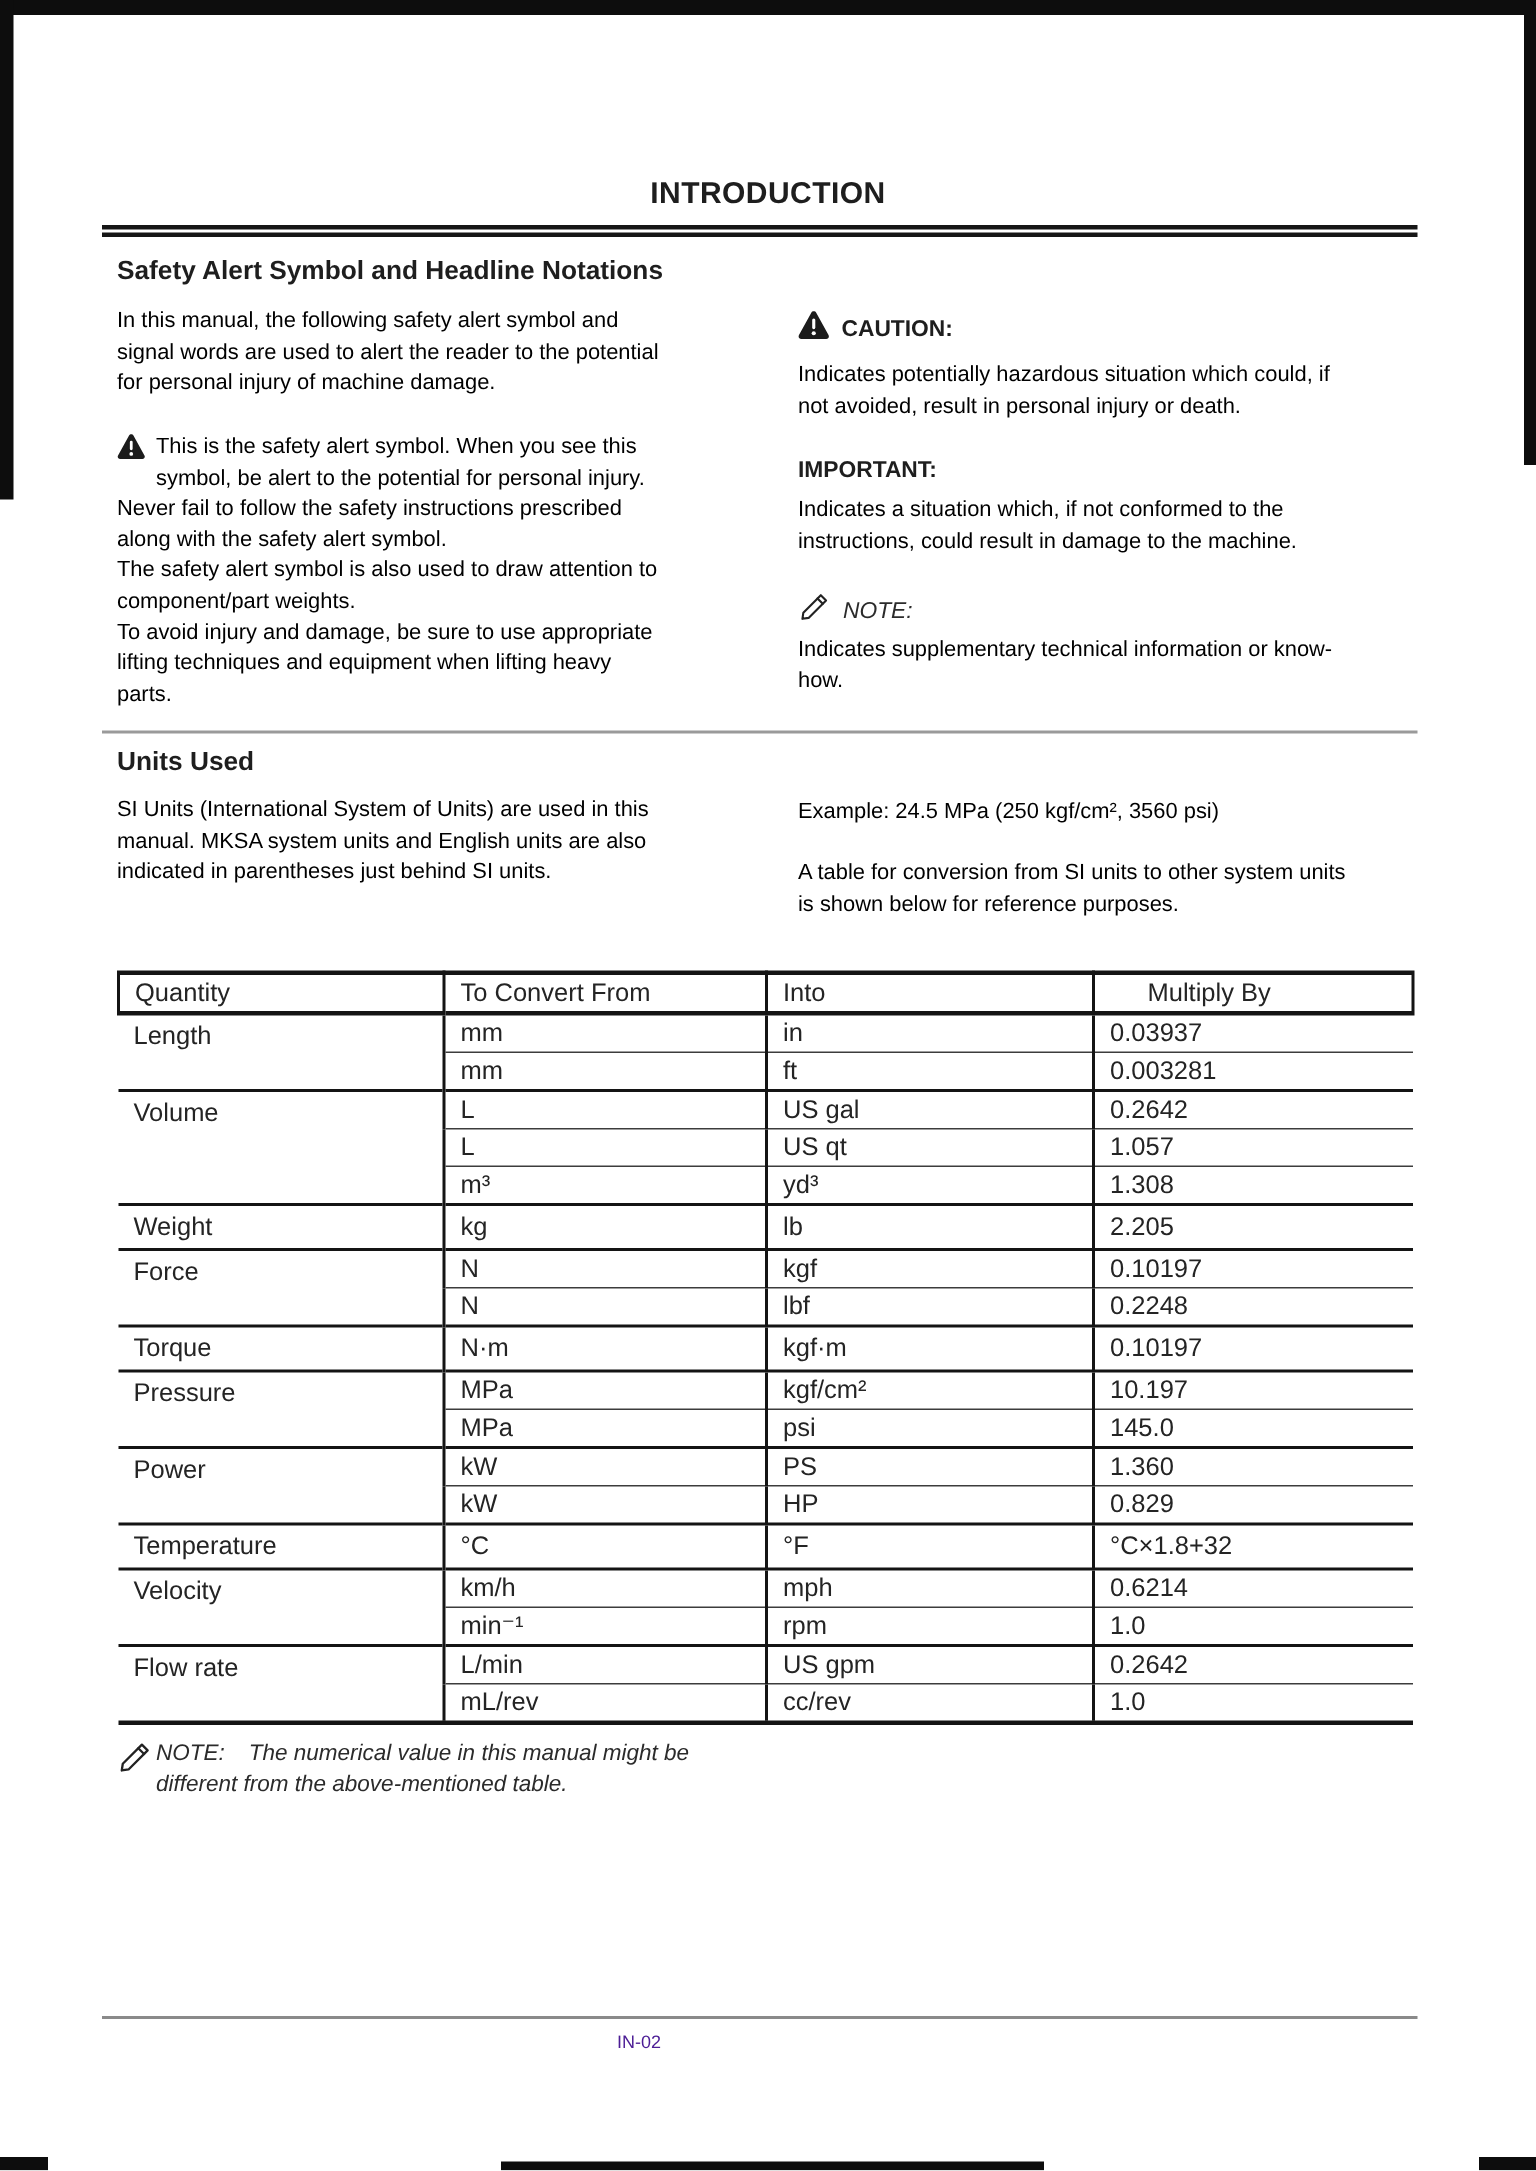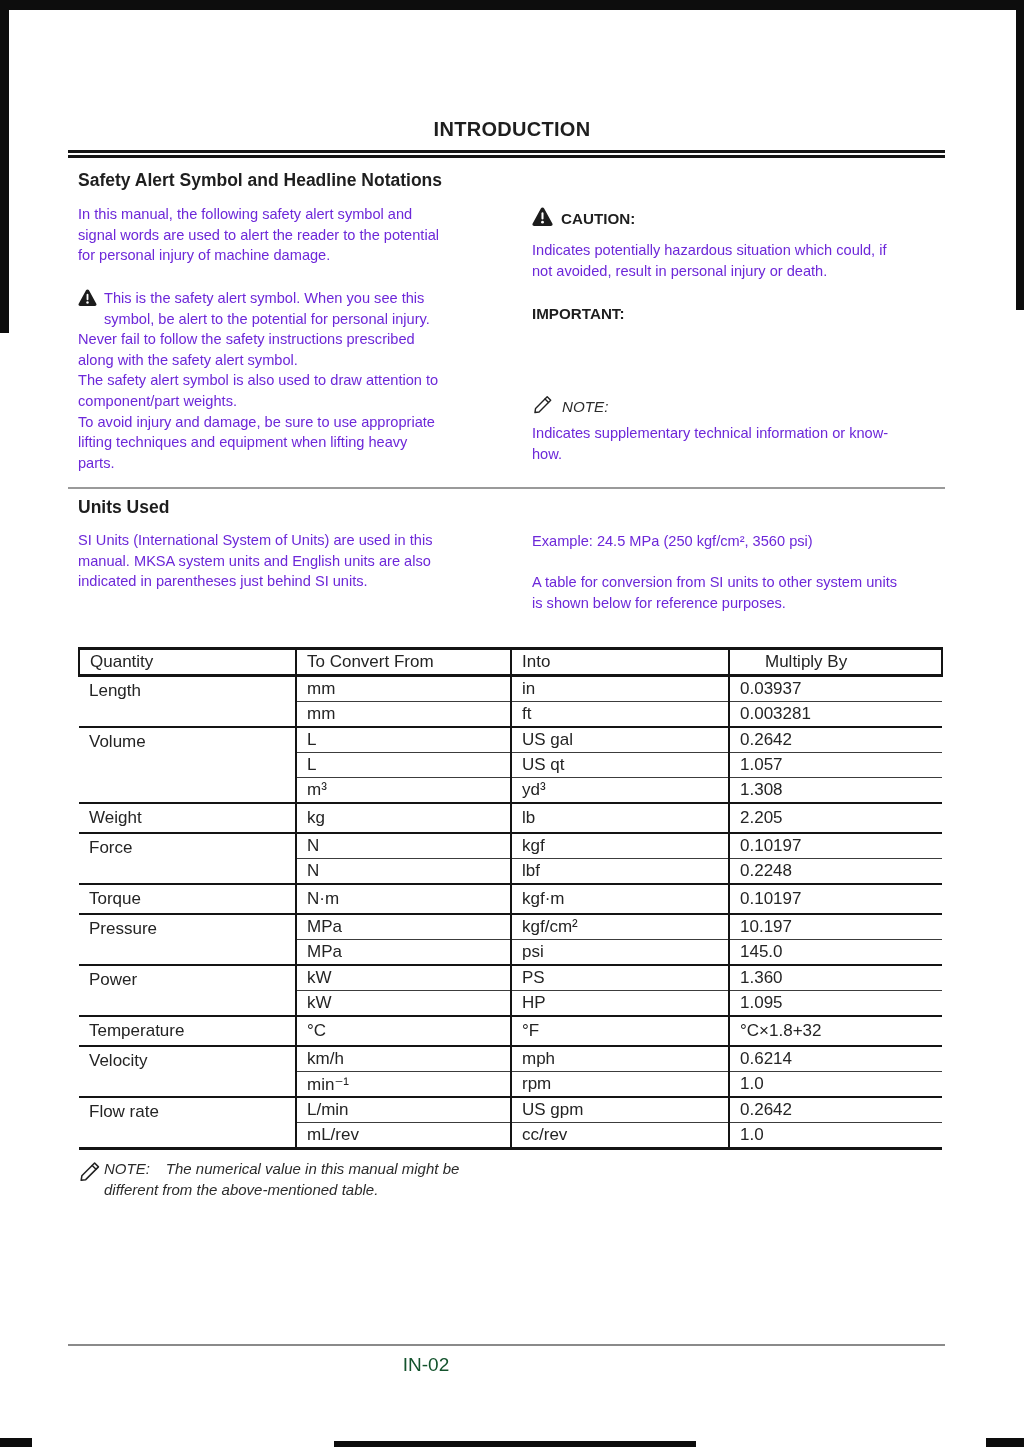--- a/index.html
+++ b/index.html
@@ -21,21 +21,21 @@
     font-size:20px;font-weight:700;color:#1e1e1e;letter-spacing:.3px;
   }
   .double-rule{
     position:absolute;left:68px;top:150px;width:877px;height:8px;
     border-top:3px solid #161616;border-bottom:3px solid #161616;box-sizing:border-box;
   }
   .h2{
     position:absolute;font-size:17.5px;font-weight:700;color:#1e1e1e;
   }
   .body-text{
-    font-size:14.6px;line-height:20.6px;white-space:pre-line;color:#6d28d9;
+    font-size:14.6px;line-height:20.6px;white-space:pre-line;color:#000000;
   }
   .abs{position:absolute;}
   .left-col{left:78px;width:460px;}
   .right-col{left:532px;width:416px;}
 
   .inline-icon{
     float:left;margin:1px 7px 0 0;
   }
   .label-row{display:flex;align-items:center;gap:8px;}
   .bold-label{font-size:15.2px;font-weight:700;color:#1e1e1e;}
@@ -68,21 +68,21 @@
 
   .bottom-note{position:absolute;left:78px;top:1158px;width:440px;}
   .bottom-note .pencil{position:absolute;left:0;top:2px;}
   .bottom-note-inner{margin-left:26px;font-size:15px;font-style:italic;line-height:21px;}
   .bn-gap{display:inline-block;width:16px;}
   .bn-text{white-space:pre-line;}
 
   .footer-rule{position:absolute;left:68px;top:1344px;width:877px;height:2px;background:#8a8a8a;}
   .footer-text{
     position:absolute;left:0;top:1354px;width:852px;text-align:center;
-    font-size:19px;color:#14532d;
+    font-size:12px;color:#4c1d95;
   }
 </style>
 </head>
 <body>
 
 <div class="page">
 
   <div class="artifact art-top"></div>
   <div class="artifact art-left"></div>
   <div class="artifact art-right"></div>
@@ -127,20 +127,22 @@
           <path d="M12 .6c.8 0 1.5.4 1.9 1.1l9.5 17.3c.8 1.4-.2 3-1.8 3H2.4C.8 22 -.2 20.4 .6 19L10.1 1.7C10.5 1 11.2 .6 12 .6Z" fill="#1c1c1c"></path>
           <rect x="10.8" y="6.2" width="2.4" height="8.2" rx="1.2" fill="#fff"></rect>
           <circle cx="12" cy="17.6" r="1.6" fill="#fff"></circle>
         </svg>
       </span>
       <span class="bold-label">CAUTION:</span>
     </span>
   </div>
 
   <div class="abs right-col bold-label" style="top:305px;">IMPORTANT:</div>
+  <div class="abs right-col body-text" style="top:330px;">Indicates a situation which, if not conformed to the
+instructions, could result in damage to the machine.</div>
 
   <div class="abs right-col" style="top:394px;">
     <span class="label-row">
       <span>
         <svg width="22" height="21" viewBox="0 0 24 24" fill="none" stroke="#222" stroke-width="1.6" stroke-linejoin="round" stroke-linecap="round">
           <path d="M16.8 3.2 L20.8 7.2 L7.5 20.5 L2.8 21.2 L3.5 16.5 Z"></path>
           <path d="M14.3 5.7 L18.3 9.7"></path>
         </svg>
       </span>
       <span class="note-label">NOTE:</span>
@@ -238,21 +240,21 @@
         </tr>
         <tr class="group-first">
           <td class="qty" rowspan="2">Power</td>
           <td class="vline">kW</td>
           <td class="vline">PS</td>
           <td class="vline">1.360</td>
         </tr>
         <tr class="sub">
           <td class="vline">kW</td>
           <td class="vline">HP</td>
-          <td class="vline">1.095</td>
+          <td class="vline">0.829</td>
         </tr>
         <tr class="group-first">
           <td class="qty" rowspan="1">Temperature</td>
           <td class="vline">°C</td>
           <td class="vline">°F</td>
           <td class="vline">°C×1.8+32</td>
         </tr>
         <tr class="group-first">
           <td class="qty" rowspan="2">Velocity</td>
           <td class="vline">km/h</td>

